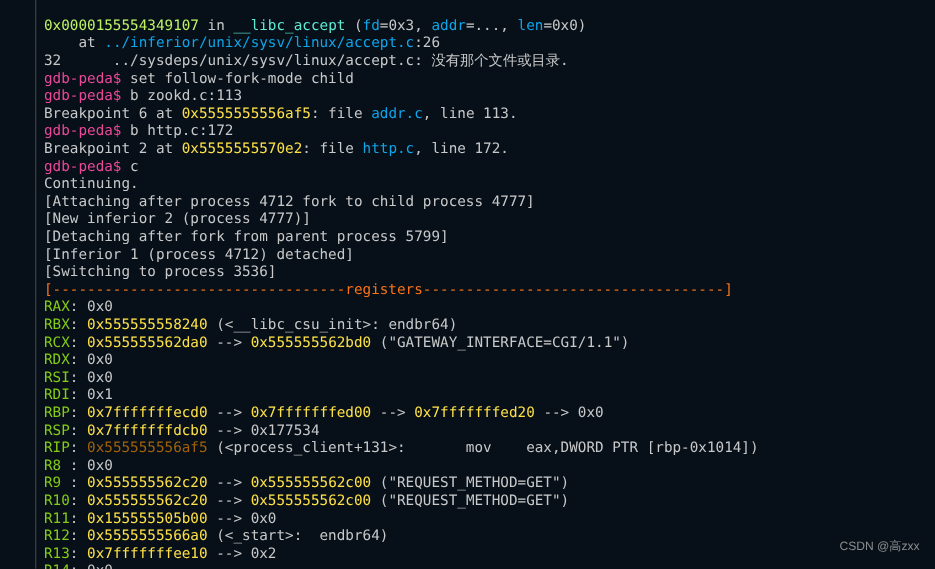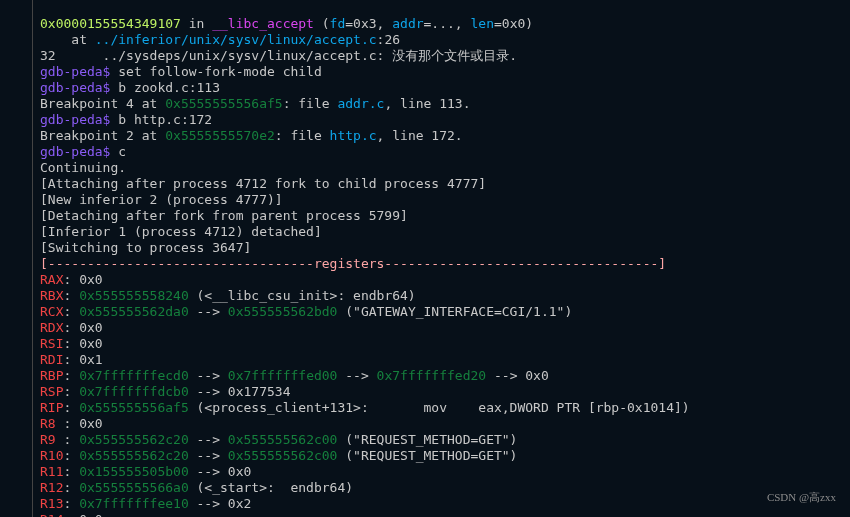--- a/index.html
+++ b/index.html
@@ -1,47 +1,47 @@
 <!DOCTYPE html>
 <html><head>
 <meta charset="utf-8">
 <style>
   html,body{margin:0;padding:0;background:#071019;color:#c8c8c8;font-family:Consolas,"DejaVu Sans Mono",Menlo,monospace;font-size:13px;line-height:16px}
   .bar{position:absolute;left:32px;top:0;width:1px;height:517px;background:#444}
   .wrap{padding:0 0 0 40px;white-space:pre;position:relative}
   .addr{color:#bef264}
-  .fn{color:#d946ef}
+  .fn{color:#5eead4}
   .src{color:#0ea5e9}
-  .prompt{color:#8b5cf6}
-  .reg{color:#ef4444}
-  .ptr{color:#15803d}
-  .red{color:#15803d}
-  .dash{color:#fca5a5}
-  .wm{position:absolute;right:14px;bottom:12px;color:#8c8c8c;font-size:11px;font-family:Liberation Serif, serif}
+  .prompt{color:#ec4899}
+  .reg{color:#84cc16}
+  .ptr{color:#fde047}
+  .red{color:#a16207}
+  .dash{color:#f97316}
+  .wm{position:absolute;right:14px;bottom:12px;color:#8c8c8c;font-size:11px;font-family:Liberation Sans, sans-serif}
 </style>
 </head>
 <body>
 
 <div class="bar"></div>
 <div class="wrap">
 <span class="addr">0x0000155554349107</span><span> in </span><span class="fn">__libc_accept</span><span> (</span><span class="src">fd</span><span>=0x3, </span><span class="src">addr</span><span>=..., </span><span class="src">len</span><span>=0x0)</span>
 <span>    at </span><span class="src">../inferior/unix/sysv/linux/accept.c</span><span>:26</span>
 <span>32      ../sysdeps/unix/sysv/linux/accept.c: 没有那个文件或目录.</span>
 <span class="prompt">gdb-peda$</span><span> set follow-fork-mode child</span>
 <span class="prompt">gdb-peda$</span><span> b zookd.c:113</span>
-<span>Breakpoint 4 at </span><span class="ptr">0x5555555556af5</span><span>: file </span><span class="src">addr.c</span><span>, line 113.</span>
+<span>Breakpoint 6 at </span><span class="ptr">0x5555555556af5</span><span>: file </span><span class="src">addr.c</span><span>, line 113.</span>
 <span class="prompt">gdb-peda$</span><span> b http.c:172</span>
 <span>Breakpoint 2 at </span><span class="ptr">0x5555555570e2</span><span>: file </span><span class="src">http.c</span><span>, line 172.</span>
 <span class="prompt">gdb-peda$</span><span> c</span>
 <span>Continuing.</span>
 <span>[Attaching after process 4712 fork to child process 4777]</span>
 <span>[New inferior 2 (process 4777)]</span>
 <span>[Detaching after fork from parent process 5799]</span>
 <span>[Inferior 1 (process 4712) detached]</span>
-<span>[Switching to process 3647]</span>
+<span>[Switching to process 3536]</span>
 <span class="dash">[----------------------------------registers-----------------------------------]</span>
 <span class="reg">RAX</span><span>: 0x0</span>
 <span class="reg">RBX</span><span>: </span><span class="ptr">0x555555558240</span><span> (&lt;__libc_csu_init&gt;: endbr64)</span>
 <span class="reg">RCX</span><span>: </span><span class="ptr">0x555555562da0</span><span> --&gt; </span><span class="ptr">0x555555562bd0</span><span> ("GATEWAY_INTERFACE=CGI/1.1")</span>
 <span class="reg">RDX</span><span>: 0x0</span>
 <span class="reg">RSI</span><span>: 0x0</span>
 <span class="reg">RDI</span><span>: 0x1</span>
 <span class="reg">RBP</span><span>: </span><span class="ptr">0x7fffffffecd0</span><span> --&gt; </span><span class="ptr">0x7fffffffed00</span><span> --&gt; </span><span class="ptr">0x7fffffffed20</span><span> --&gt; 0x0</span>
 <span class="reg">RSP</span><span>: </span><span class="ptr">0x7fffffffdcb0</span><span> --&gt; 0x177534</span>
 <span class="reg">RIP</span><span>: </span><span class="red">0x555555556af5</span><span> (&lt;process_client+131&gt;:       mov    eax,DWORD PTR [rbp-0x1014])</span>

